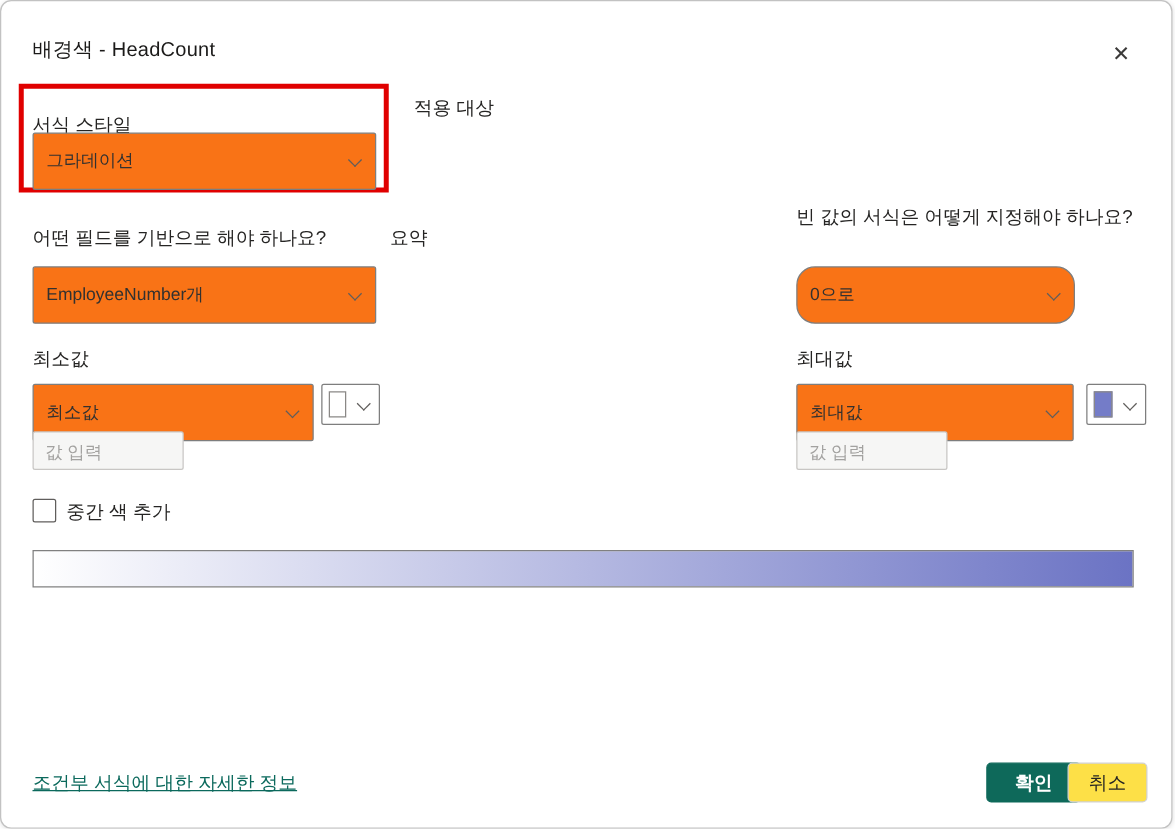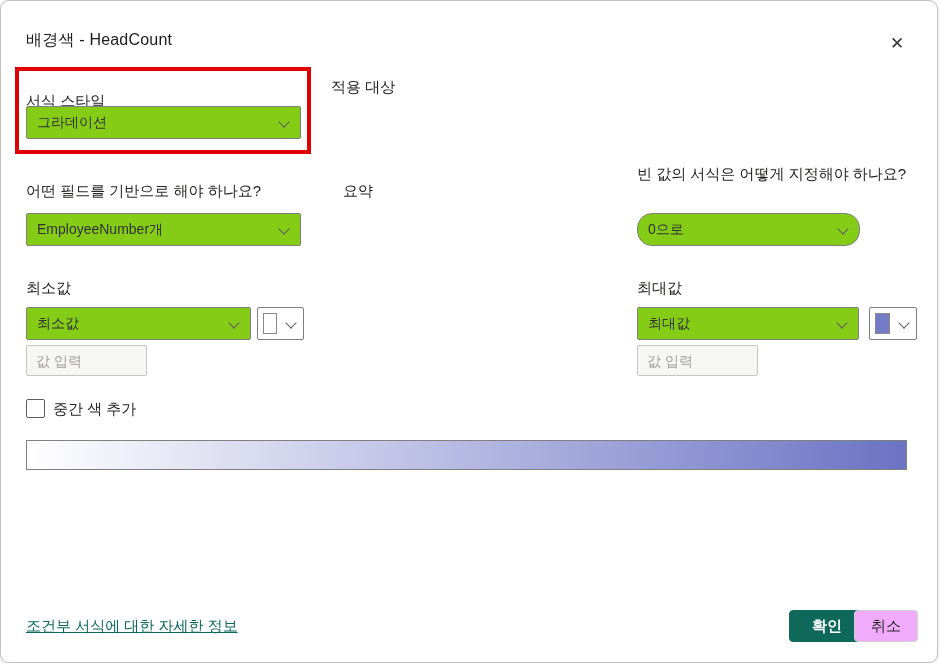--- a/index.html
+++ b/index.html
@@ -23,22 +23,22 @@
   .close-btn{
     position:absolute;left:882px;top:28px;width:28px;height:28px;
     display:flex;align-items:center;justify-content:center;
     font-size:17px;color:#3b3a39;cursor:pointer;background:transparent;border:none;
     font-weight:300;
   }
   .lbl{
     position:absolute;font-size:15px;color:#252423;line-height:21px;
   }
   .dd{
-    position:absolute;height:33px;box-sizing:border-box;
-    border:1px solid #7e7e7e;border-radius:2px;background:#84cc16;
+    position:absolute;height:46px;box-sizing:border-box;
+    border:1px solid #7e7e7e;border-radius:2px;background:#f97316;
     display:flex;align-items:center;justify-content:space-between;
     padding:0 10px 0 10px;font-size:14px;color:#323130;cursor:pointer;
   }
   .dd .val{white-space:nowrap;overflow:hidden;}
   .chev{width:12px;height:12px;position:relative;flex:0 0 auto;margin-left:8px;}
   .chev::before{
     content:"";position:absolute;top:1px;left:2px;width:7px;height:7px;
     border-right:1.4px solid #605e5c;border-bottom:1.4px solid #605e5c;
     transform:rotate(45deg);
   }
@@ -77,21 +77,21 @@
     position:absolute;left:25px;top:616px;font-size:15px;
     color:#0b695c;text-decoration:underline;cursor:pointer;
   }
   .btn{
     position:absolute;top:609px;height:32px;box-sizing:border-box;
     border-radius:4px;font-size:15px;display:flex;align-items:center;
     justify-content:center;cursor:pointer;
     font-family:"Liberation Sans","DejaVu Sans",sans-serif;
   }
   .btn-ok{left:788px;width:76px;background:#0e695a;border:1px solid #0e695a;color:#fff;font-weight:600;}
-  .btn-cancel{left:853px;width:64px;background:#f0abfc;border:1px solid #d1d1d1;color:#252423;}
+  .btn-cancel{left:853px;width:64px;background:#fde047;border:1px solid #d1d1d1;color:#252423;}
 </style>
 </head>
 <body>
 
 <div class="dialog">
 
   <div class="title">배경색 - HeadCount</div>
   <button class="close-btn">
     <span>✕</span>
   </button>
@@ -105,21 +105,21 @@
   </div>
 
   <div class="lbl" style="left:330px;top:75px;">적용 대상</div>
 
   <div class="lbl" style="left:25px;top:179px;">어떤 필드를 기반으로 해야 하나요?</div>
   <div class="dd" style="left:25px;top:212px;width:275px;">
     <span class="val">EmployeeNumber개</span>
     <span class="chev"></span>
   </div>
 
-  <div class="lbl" style="left:342px;top:179px;">요약</div>
+  <div class="lbl" style="left:311px;top:179px;">요약</div>
 
   <div class="lbl" style="left:636px;top:162px;width:282px;">빈 값의 서식은 어떻게 지정해야 하나요?</div>
   <div class="dd" style="left:636px;top:212px;width:223px;border-radius:15px;">
     <span class="val">0으로</span>
     <span class="chev"></span>
   </div>
 
   <div class="lbl" style="left:25px;top:276px;">최소값</div>
   <div class="dd" style="left:25px;top:306px;width:225px;">
     <span class="val">최소값</span>

